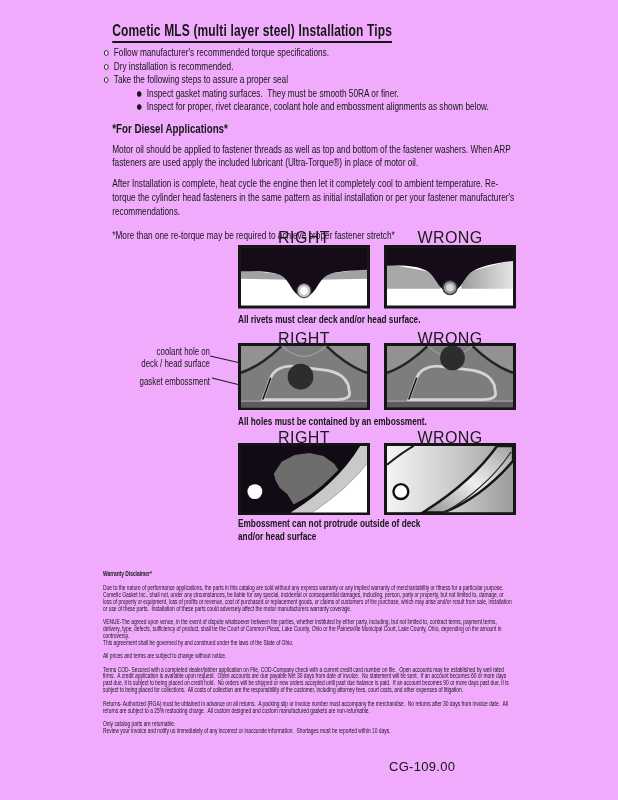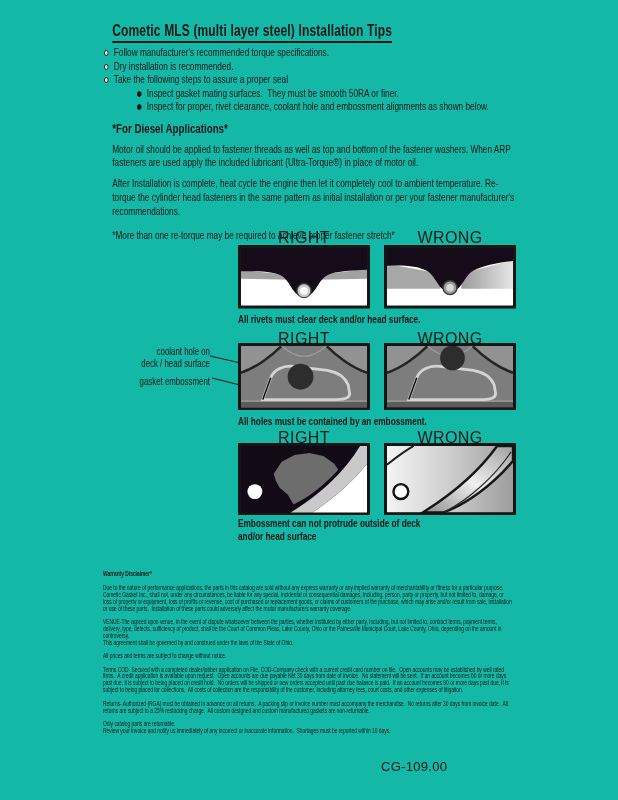--- a/index.html
+++ b/index.html
@@ -1,16 +1,16 @@
 <!DOCTYPE html>
 <html><head>
 <meta charset="utf-8">
 <style>
   html,body{margin:0;padding:0;background:#ffffff;}
-  .page{position:relative;width:618px;height:800px;background:#14b8a6;
+  .page{position:relative;width:618px;height:800px;background:#f0abfc;
         font-family:"Liberation Sans",sans-serif;color:#161616;overflow:hidden;}
   .cx{transform:scaleX(0.75);transform-origin:0 0;}
   .cxr{transform:scaleX(0.75);transform-origin:100% 0;}
 
   
   .text-section{position:absolute;left:104px;top:22px;width:580px;}
   .doc-title{display:inline-block;margin:0 0 3px 11px;font-size:16px;font-weight:bold;
              letter-spacing:.2px;border-bottom:2px solid #161616;padding-bottom:1px;}
   .b-row{display:flex;align-items:flex-start;font-size:11px;line-height:13.5px;white-space:pre-wrap;}
   .b-marker{flex:none;width:4px;height:4px;border:1px solid #161616;border-radius:50%;
@@ -29,21 +29,21 @@
        line-height:12.5px;}
   .callout{position:absolute;left:77px;width:133px;text-align:right;font-size:10.5px;
            line-height:11.5px;white-space:pre-wrap;}
   .pointer-svg{position:absolute;left:140px;top:350px;}
 
   
   .disclaimer{position:absolute;left:103px;top:571px;width:547px;font-size:6.5px;line-height:6.9px;}
   .disclaimer h4{margin:0 0 7px 0;font-size:6.5px;font-weight:bold;}
   .disclaimer p{margin:0 0 6.5px 0;white-space:pre-wrap;}
 
-  .part-number{position:absolute;left:381px;top:759px;font-size:13px;letter-spacing:.3px;}
+  .part-number{position:absolute;left:389px;top:759px;font-size:13px;letter-spacing:.3px;}
 </style>
 </head>
 <body>
 
 <div class="page">
 
   <div class="text-section cx">
     <h1 class="doc-title">Cometic MLS (multi layer steel) Installation Tips</h1>
 
     <div class="b-row">

